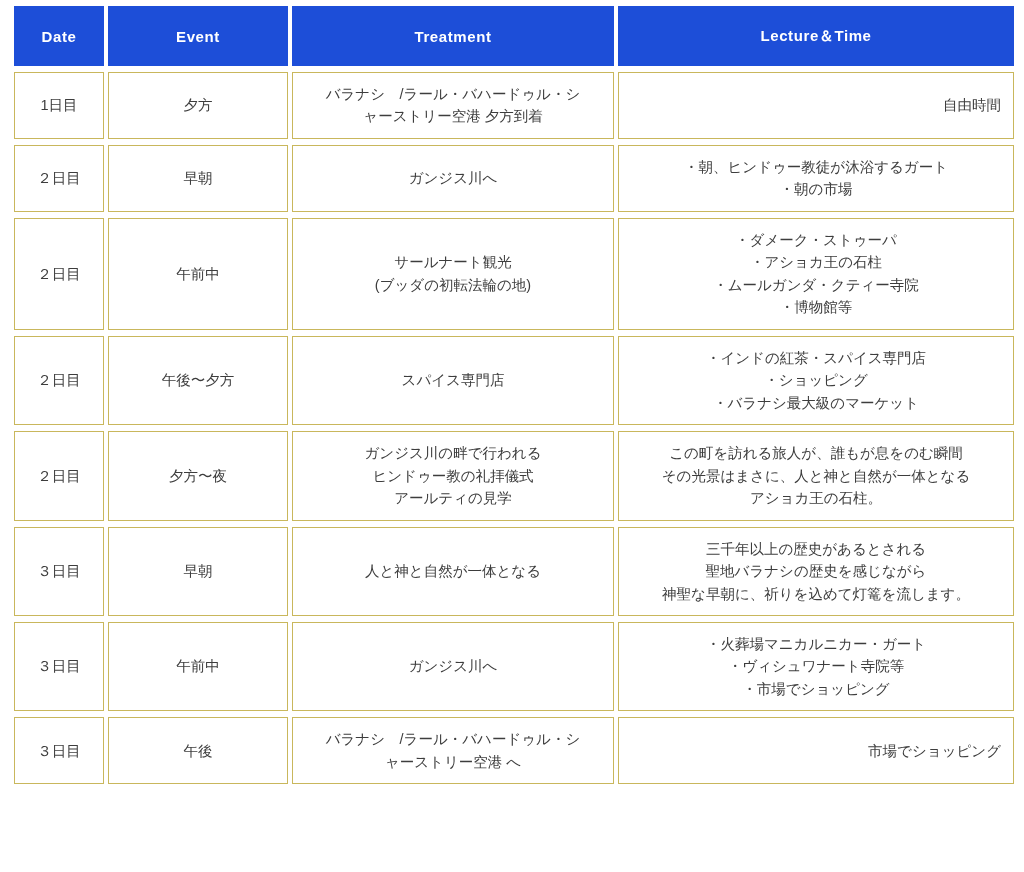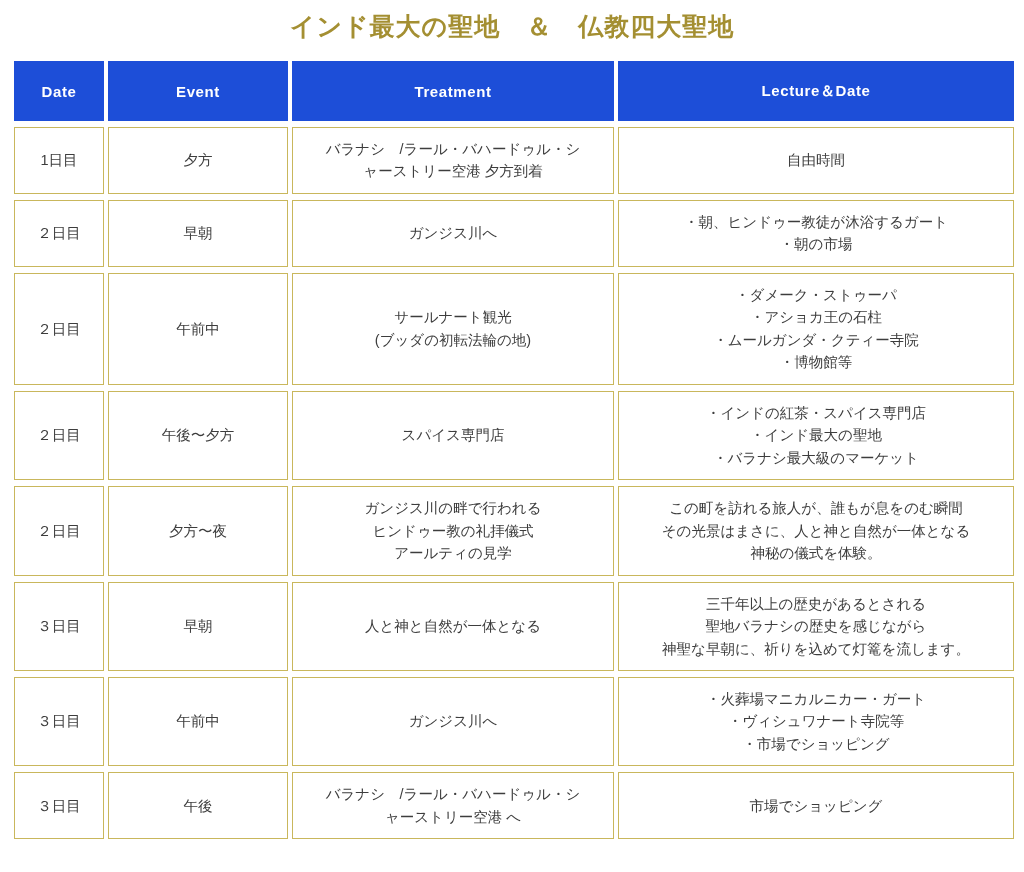--- a/index.html
+++ b/index.html
@@ -62,46 +62,45 @@
   col.c-treat { width: 322px; }
   col.c-lect { width: 396px; }
 
   td.cell-date, td.cell-time, td.cell-treatment {
     text-align: center;
   }
   td.cell-lecture {
     text-align: center;
   }
   td.cell-lecture.center {
-    text-align: center;
+    text-align: right;
   }
   .multiline {
     white-space: pre-line;
   }
 </style>
 </head>
 <body>
 
 <div class="page">
 
-  <div class="title">インド最大の聖地　＆　仏教四大聖地</div>
 
   <table class="schedule">
     <colgroup>
       <col class="c-date">
       <col class="c-time">
       <col class="c-treat">
       <col class="c-lect">
     </colgroup>
     <thead>
       <tr>
         <th>Date</th>
         <th>Event</th>
         <th>Treatment</th>
-        <th>Lecture＆Date</th>
+        <th>Lecture＆Time</th>
       </tr>
     </thead>
     <tbody id="schedule-body">
         <tr>
           <td class="cell-date multiline">1日目</td>
           <td class="cell-time multiline">夕方</td>
           <td class="cell-treatment multiline">バラナシ　/ラール・バハードゥル・シ
 ャーストリー空港 夕方到着</td>
           <td class="cell-lecture multiline center">自由時間</td>
         </tr>
@@ -120,32 +119,32 @@
           <td class="cell-lecture multiline">・ダメーク・ストゥーパ
 ・アショカ王の石柱
 ・ムールガンダ・クティー寺院
 ・博物館等</td>
         </tr>
         <tr>
           <td class="cell-date multiline">２日目</td>
           <td class="cell-time multiline">午後〜夕方</td>
           <td class="cell-treatment multiline">スパイス専門店</td>
           <td class="cell-lecture multiline">・インドの紅茶・スパイス専門店
-・インド最大の聖地
+・ショッピング
 ・バラナシ最大級のマーケット</td>
         </tr>
         <tr>
           <td class="cell-date multiline">２日目</td>
           <td class="cell-time multiline">夕方〜夜</td>
           <td class="cell-treatment multiline">ガンジス川の畔で行われる
 ヒンドゥー教の礼拝儀式
 アールティの見学</td>
           <td class="cell-lecture multiline">この町を訪れる旅人が、誰もが息をのむ瞬間
 その光景はまさに、人と神と自然が一体となる
-神秘の儀式を体験。</td>
+アショカ王の石柱。</td>
         </tr>
         <tr>
           <td class="cell-date multiline">３日目</td>
           <td class="cell-time multiline">早朝</td>
           <td class="cell-treatment multiline">人と神と自然が一体となる</td>
           <td class="cell-lecture multiline">三千年以上の歴史があるとされる
 聖地バラナシの歴史を感じながら
 神聖な早朝に、祈りを込めて灯篭を流します。</td>
         </tr>
         <tr>

